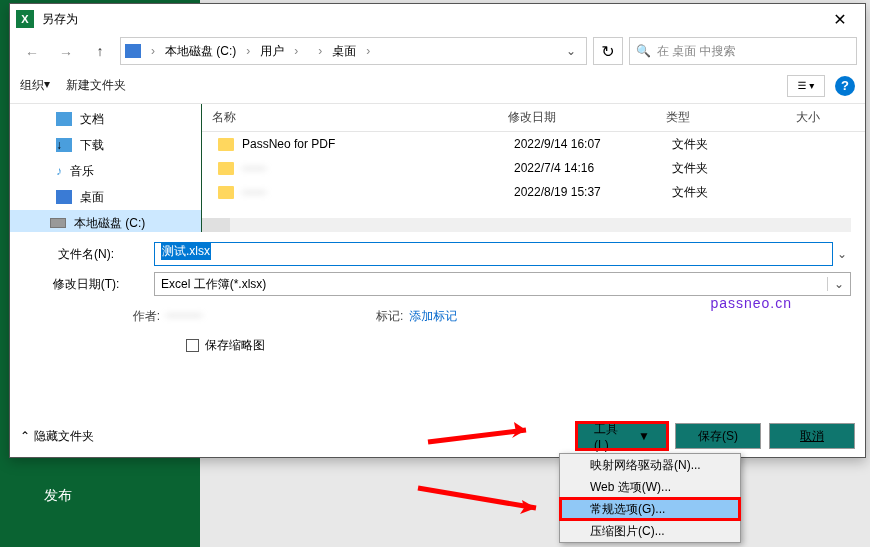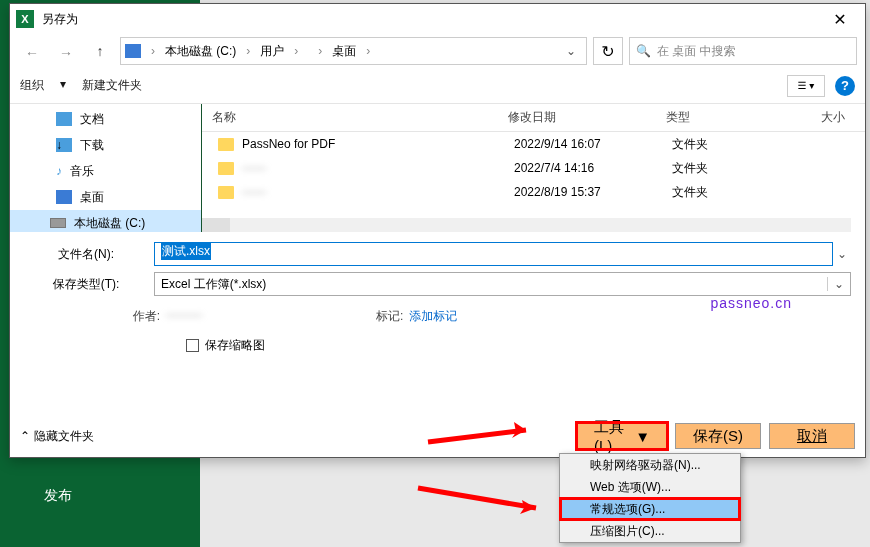--- a/index.html
+++ b/index.html
@@ -16,41 +16,41 @@
 .nav-btn { width: 28px; height: 26px; display: flex; align-items: center; justify-content: center; color: #888; font-size: 14px; }
 .nav-btn.enabled { color: #333; }
 .breadcrumb { flex: 1; height: 28px; border: 1px solid #ccc; display: flex; align-items: center; padding: 0 4px; font-size: 12px; gap: 2px; }
 .bc-icon { width: 16px; height: 14px; background: #3a7bd5; margin-right: 4px; }
 .bc-sep { color: #888; padding: 0 4px; }
 .bc-item { padding: 2px 4px; }
 .bc-down { margin-left: auto; color: #555; padding: 0 6px; }
 .refresh { width: 30px; height: 28px; border: 1px solid #ccc; display: flex; align-items: center; justify-content: center; }
 .searchbox { width: 228px; height: 28px; border: 1px solid #ccc; display: flex; align-items: center; padding: 0 6px; color: #888; font-size: 12px; gap: 6px; }
 .toolbar { height: 36px; display: flex; align-items: center; padding: 0 10px; gap: 16px; border-bottom: 1px solid #e5e5e5; }
-.tool-item { font-size: 12px; display: flex; gap: 16px; color: #1a1a1a; }
+.tool-item { font-size: 12px; display: flex; gap: 0; color: #1a1a1a; }
 .tool-right { margin-left: auto; display: flex; align-items: center; gap: 10px; }
 .view-btn { width: 38px; height: 22px; border: 1px solid #ccc; display: flex; align-items: center; justify-content: center; font-size: 10px; }
 .help-btn { width: 20px; height: 20px; border-radius: 50%; background: #0078d4; color: #fff; display: flex; align-items: center; justify-content: center; font-size: 13px; font-weight: bold; }
 .body-area { display: flex; height: 128px; }
 .navpane { width: 192px; border-right: 1px solid #14532d; padding-top: 2px; font-size: 12px; overflow: hidden; }
 .nav-item { height: 26px; display: flex; align-items: center; padding-left: 46px; gap: 8px; }
 .nav-item.sel { background: #cce8ff; padding-left: 40px; }
 .ni-icon { width: 16px; height: 14px; }
 .i-doc { background: #4a9edd; }
 .i-dl { background: #4a9edd; position: relative; }
 .i-music { color: #4a9edd; }
 .i-desk { background: #3a7bd5; }
 .i-disk { background: #999; border: 1px solid #777; height: 10px; }
 .filelist { flex: 1; position: relative; font-size: 12px; }
 .fl-header { height: 28px; display: flex; align-items: center; border-bottom: 1px solid #e5e5e5; color: #444; }
 .fl-col { padding-left: 10px; }
 .c-name { width: 296px; }
 .c-date { width: 158px; }
 .c-type { width: 130px; }
-.c-size { flex: 1; text-align: right; padding-right: 20px; }
+.c-size { flex: 1; text-align: left; padding-right: 20px; }
 .fl-row { height: 24px; display: flex; align-items: center; }
 .folder-icon { width: 16px; height: 13px; background: #ffd75e; border-radius: 1px; margin: 0 8px 0 16px; }
 .blur { filter: blur(3px); color: #999; }
 .scroll-h { position: absolute; left: 0; right: 14px; bottom: 0; height: 14px; background: #f0f0f0; display: flex; align-items: center; }
 .scroll-h::before, .scroll-h::after { content: ""; width: 14px; height: 14px; background: #e0e0e0; }
 .fields { padding: 10px 14px 4px 14px; font-size: 12px; }
 .field-row { display: flex; align-items: center; margin-bottom: 6px; }
 .field-label { width: 130px; text-align: center; padding-right: 6px; }
 .field-input { flex: 1; height: 24px; border: 1px solid #0078d4; padding: 0 6px; font-size: 12px; background: #fff; }
 .field-input.sel { background: #fff; }
@@ -59,21 +59,21 @@
 .dd-arrow { border-left: 1px solid #ccc; padding-left: 6px; color: #555; }
 .meta-row { display: flex; padding: 2px 26px; font-size: 12px; color: #444; }
 .meta-label { padding-right: 6px; }
 .meta-author { width: 260px; display: flex; }
 .meta-tag { color: #0066cc; }
 .thumb-row { padding: 10px 0 0 176px; font-size: 12px; display: flex; align-items: center; gap: 6px; }
 .checkbox { width: 13px; height: 13px; border: 1px solid #555; }
 .bottom-row { position: absolute; bottom: 8px; left: 10px; right: 10px; display: flex; align-items: center; font-size: 12px; }
 .hide-folders { display: flex; align-items: center; gap: 4px; }
 .btns { margin-left: auto; display: flex; gap: 8px; }
-.btn { height: 26px; border: 1px solid #999; background: #fdba74; padding: 0 16px; display: flex; align-items: center; justify-content: center; cursor: pointer; font-size: 15px; }
+.btn { height: 26px; border: 1px solid #999; background: #0f766e; padding: 0 16px; display: flex; align-items: center; justify-content: center; cursor: pointer; font-size: 12px; }
 .btn-tools { width: 90px; gap: 8px; }
 .btn-save { width: 86px; }
 .btn-cancel { width: 86px; text-decoration: underline; }
 .highlight-red { outline: 3px solid #ff0000; outline-offset: -1px; }
 .dropdown-menu { position: absolute; left: 559px; top: 453px; width: 182px; background: #f0f0f0; border: 1px solid #999; box-shadow: 2px 2px 6px rgba(0,0,0,.3); font-size: 12px; z-index: 50; }
 .menu-item { height: 22px; padding: 0 10px 0 30px; display: flex; align-items: center; }
 .menu-item.hl { background: #90c8f6; outline: 3px solid #ff0000; outline-offset: -2px; }
 .arrow { position: absolute; z-index: 60; }
 .arrow svg path { stroke: #ff0000; stroke-width: 5; fill: none; }
 .arrow-head { fill: #ff0000; }
@@ -180,21 +180,21 @@
     </div>
   </div>
 
   <div class="fields">
     <div class="field-row">
       <span class="field-label">文件名(N):</span>
       <div class="field-input sel"><span class="seltext">测试.xlsx</span></div>
       <span style="width:18px;text-align:center;color:#555">⌄</span>
     </div>
     <div class="field-row">
-      <span class="field-label">保存类型(T):</span>
+      <span class="field-label">修改日期(T):</span>
       <div class="field-select">
         <span>Excel 工作簿(*.xlsx)</span>
         <span class="dd-arrow">⌄</span>
       </div>
     </div>
   </div>
 
   <div class="meta-row">
     <div class="meta-author">
       <span style="width:130px;text-align:right;padding-right:6px">作者:</span>

